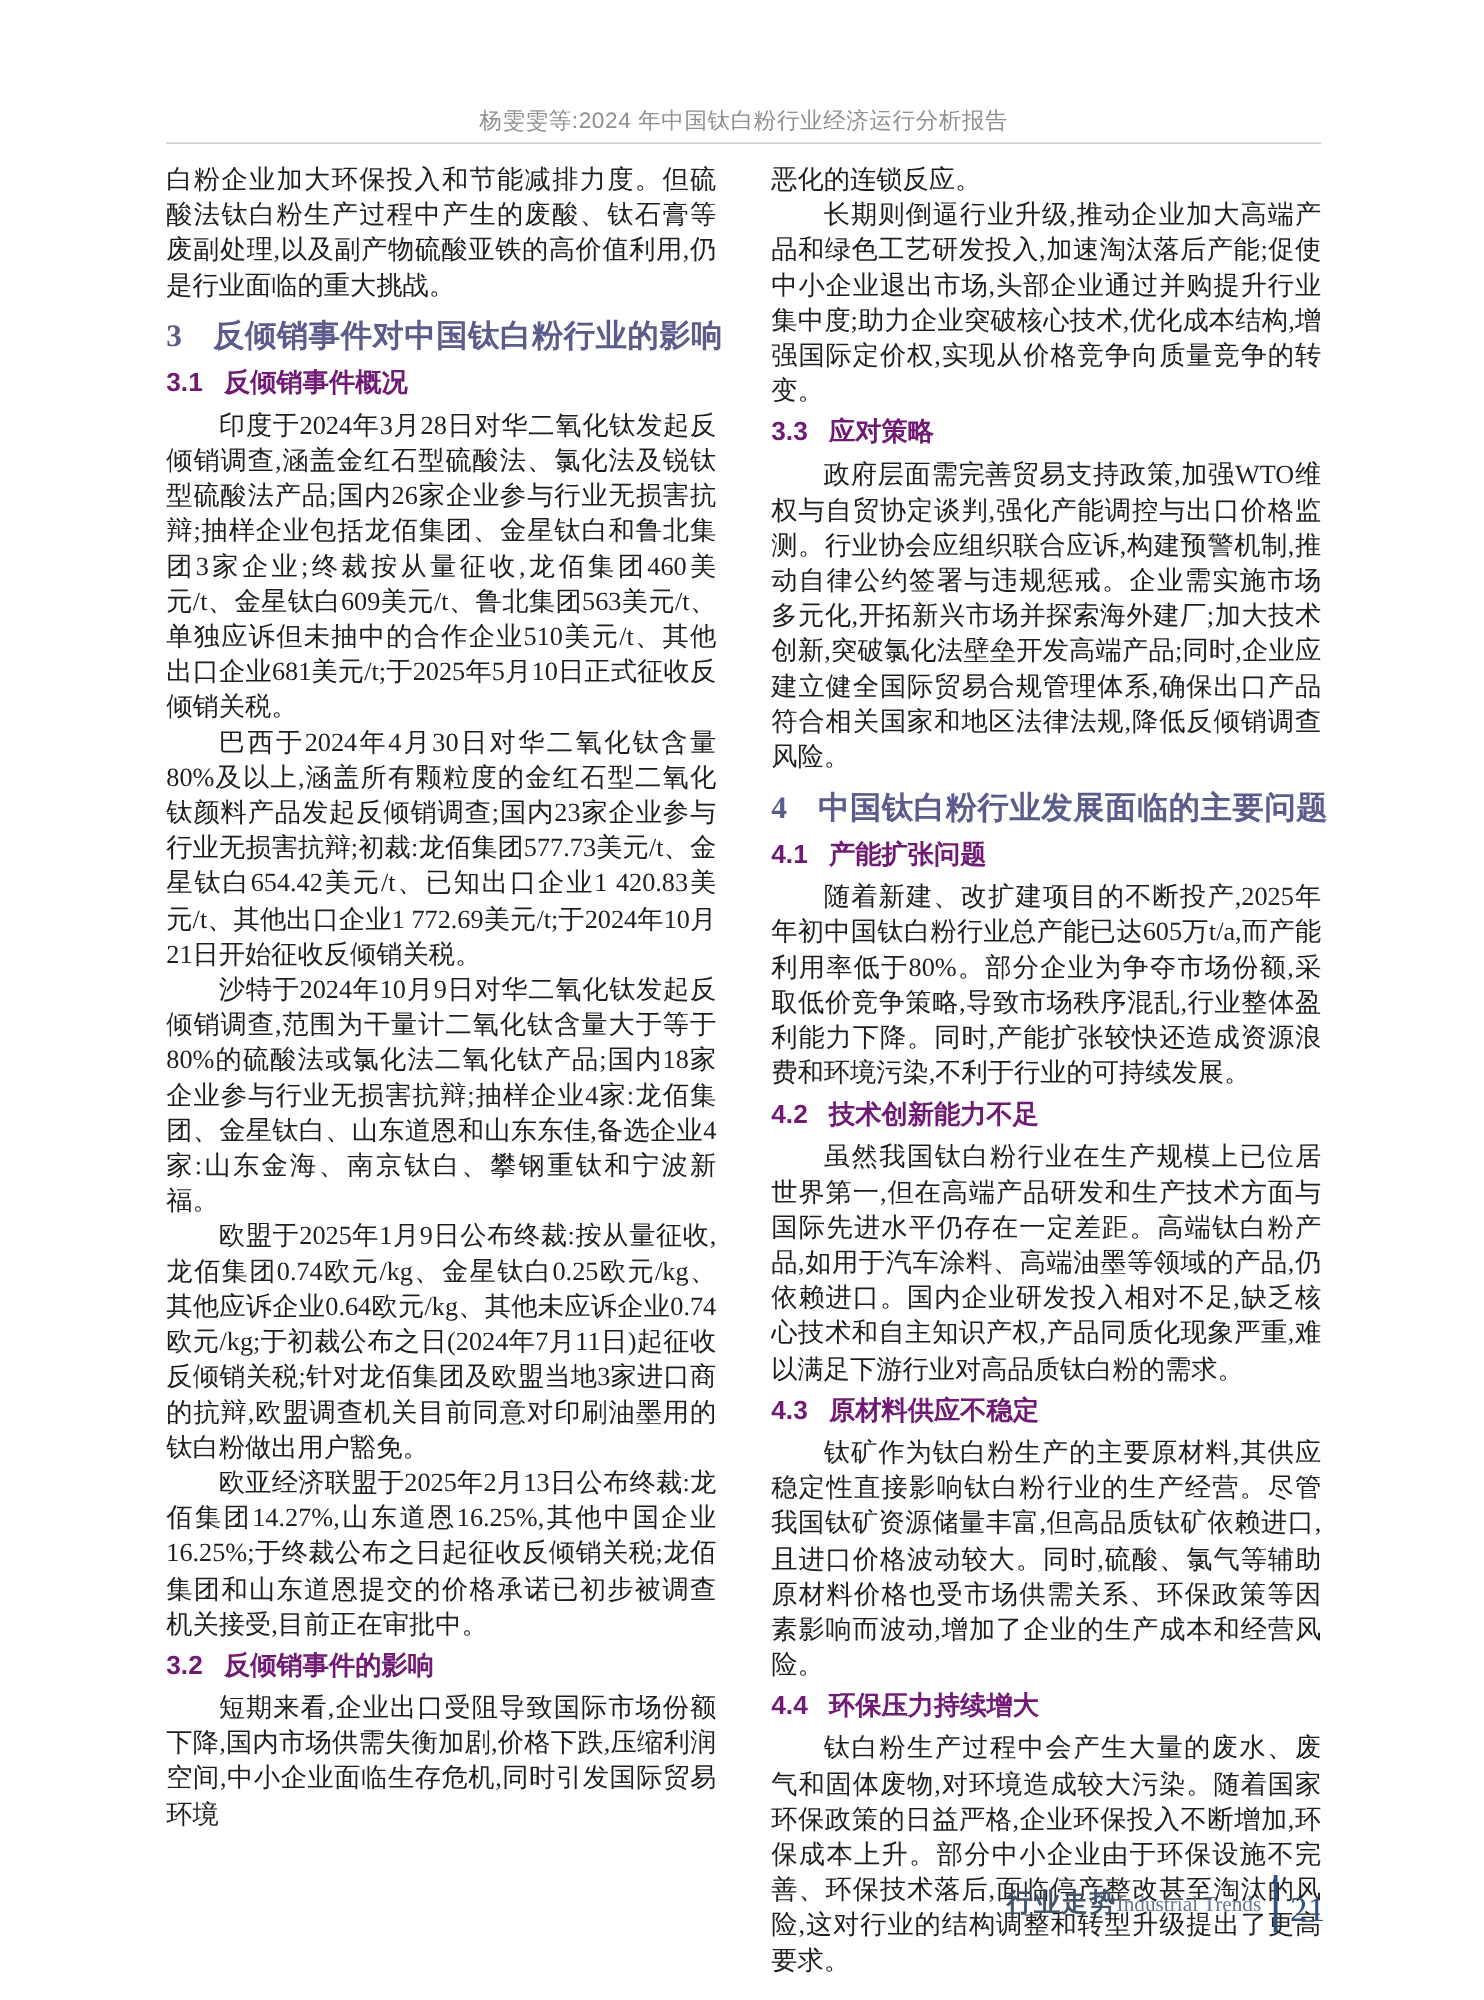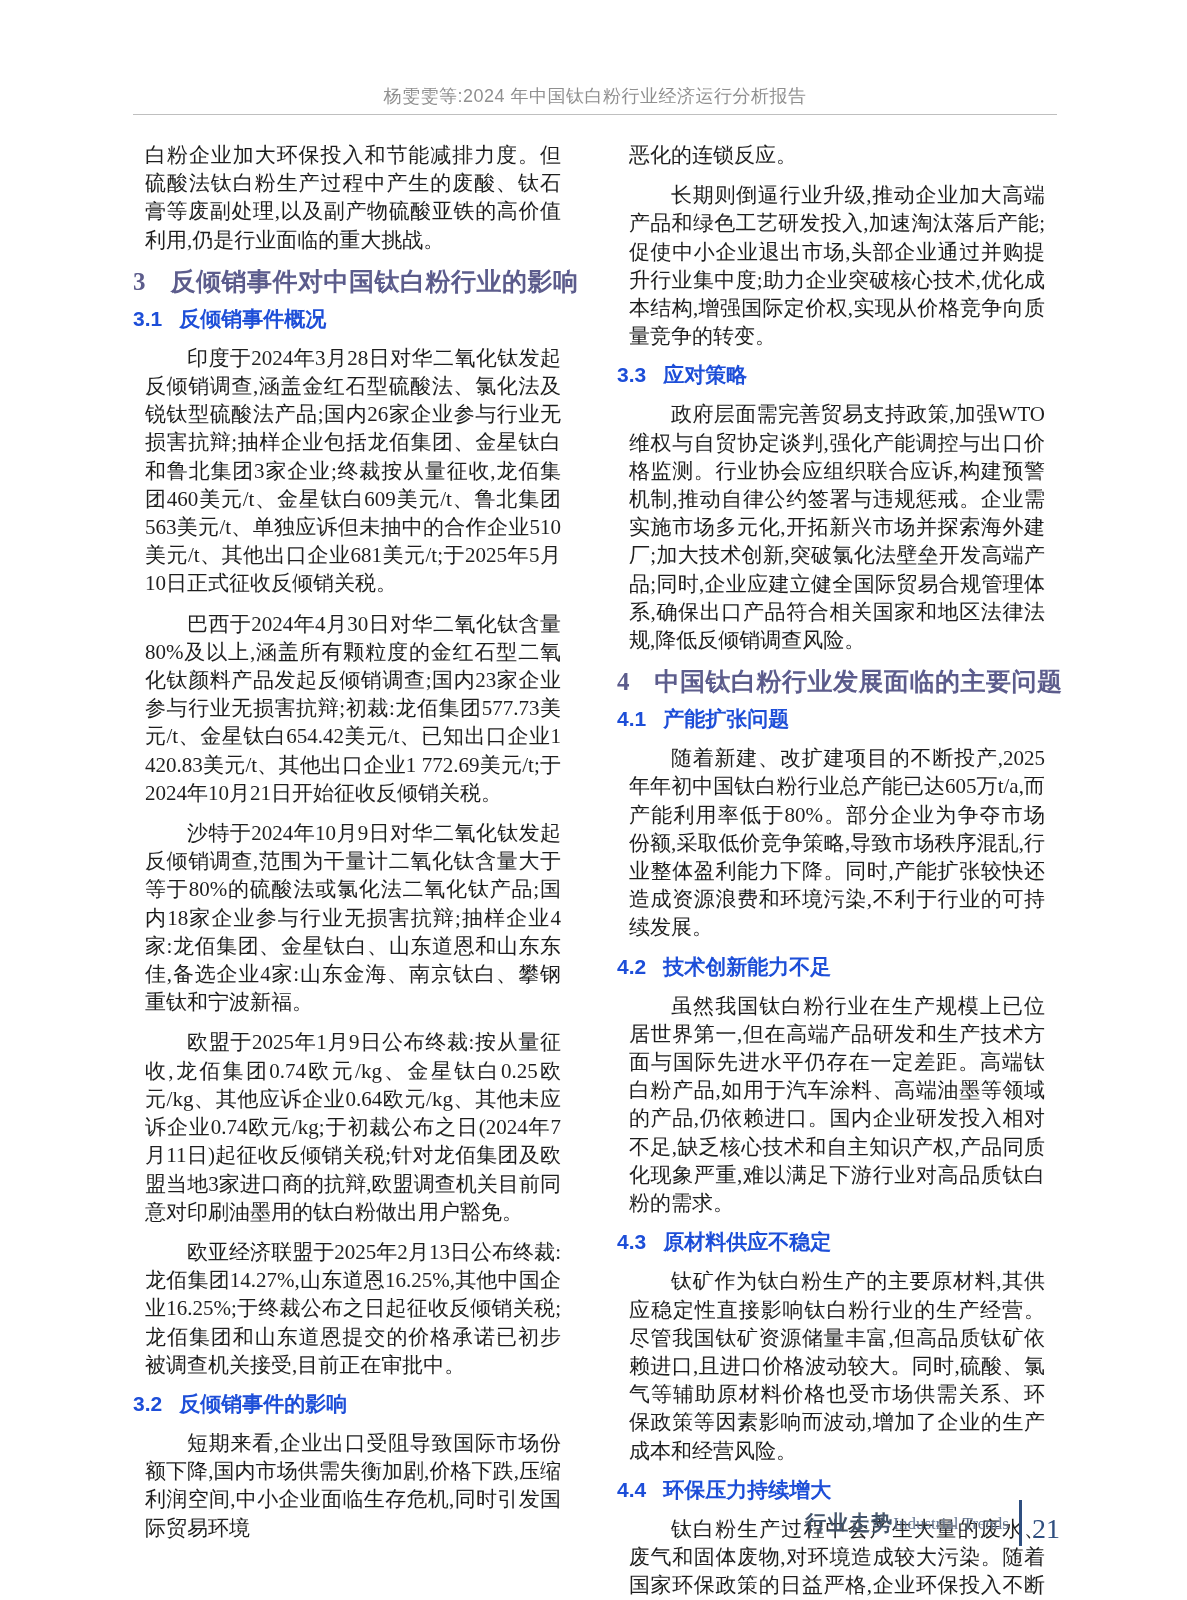--- a/index.html
+++ b/index.html
@@ -15,33 +15,33 @@
   .header-rule {
     position:absolute; left:133px; right:130px; top:114px;
     border-top:1.5px solid #bfbfbf; height:0;
   }
   .columns {
     position:absolute; left:133px; top:129px; width:924px;
     display:flex; gap:44px; align-items:flex-start;
   }
   .column { width:440px; flex:0 0 440px; }
   .body-p {
-    margin:12px; font-size:21px; line-height:28.2px; color:#1e1e1e;
+    margin:0; font-size:21px; line-height:28.2px; color:#1e1e1e;
     text-align:justify; text-justify:inter-ideograph;
   }
   .body-p.indent { text-indent:2em; }
   .sec-h2 {
     font-family:Liberation Serif, serif; font-weight:bold;
     color:#5c5c8c; font-size:25px; line-height:30px; margin:13px 0 9px;
     white-space:nowrap; letter-spacing:0.5px;
   }
   .sec-h2 .sec-num { margin-right:25px; letter-spacing:0; }
   .sec-h3 {
     font-family:"Liberation Sans","DejaVu Sans",sans-serif; font-weight:bold;
-    color:#1d4ed8; font-size:21px; line-height:26px; margin:7px 0 6px;
+    color:#701a75; font-size:21px; line-height:26px; margin:7px 0 6px;
     white-space:nowrap;
   }
   .sec-h3 .sec-num { margin-right:17px; }
   .footer {
     position:absolute; top:1500px; right:127px;
     display:flex; align-items:center;
   }
   .footer-labels { display:flex; flex-direction:row; align-items:center; }
   .footer-cn {
     font-family:"Liberation Sans","DejaVu Sans",sans-serif; font-weight:bold;

